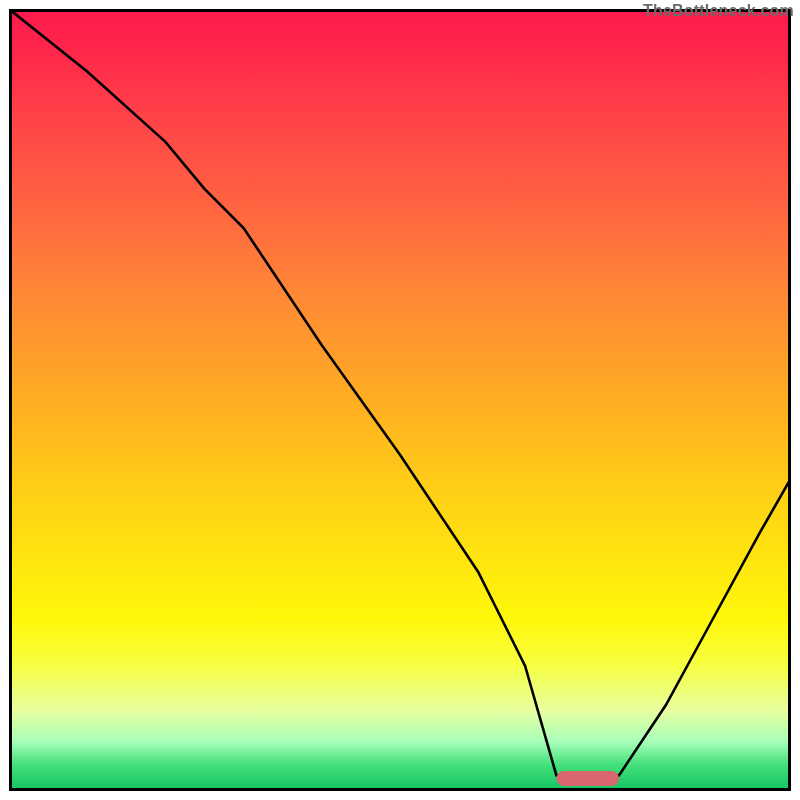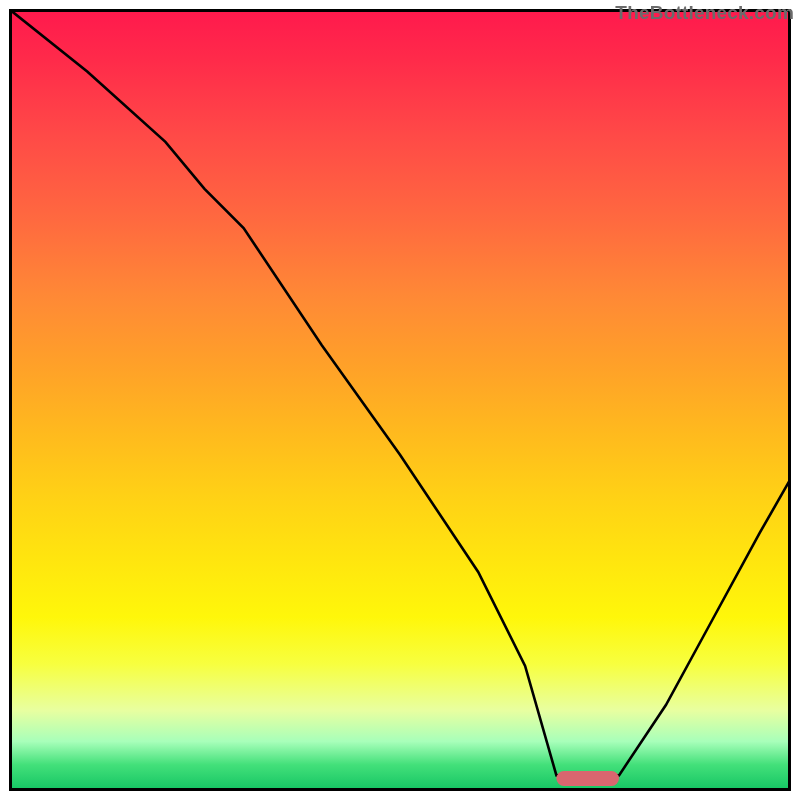--- a/index.html
+++ b/index.html
@@ -13,21 +13,21 @@
   }
   .stage {
     position: relative;
     width: 800px;
     height: 800px;
   }
   .watermark {
     position: absolute;
     top: 2px;
     right: 6px;
-    font-size: 19px;
+    font-size: 16px;
     font-weight: 600;
     color: #6b6b6b;
     letter-spacing: 0.2px;
     z-index: 30;
   }
   .frame {
     position: absolute;
     left: 9px;
     top: 9px;
     width: 782px;

